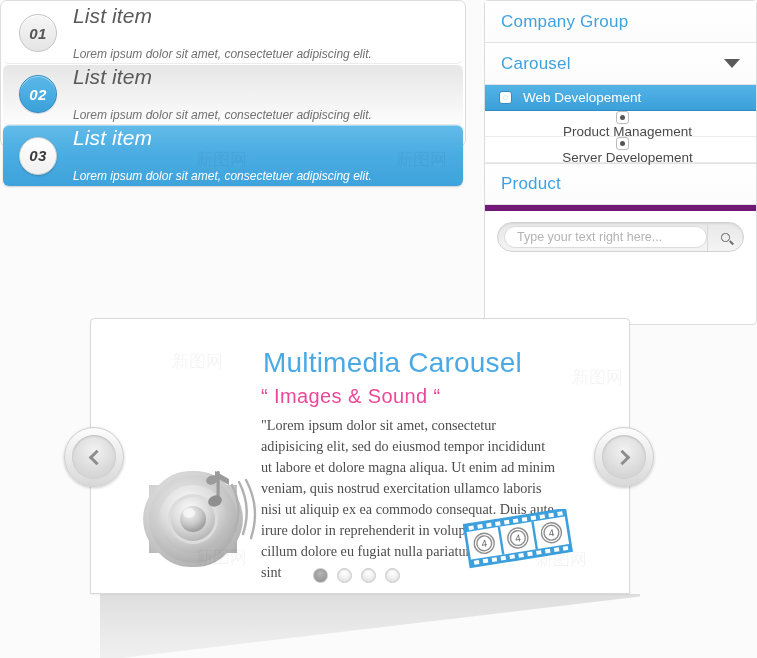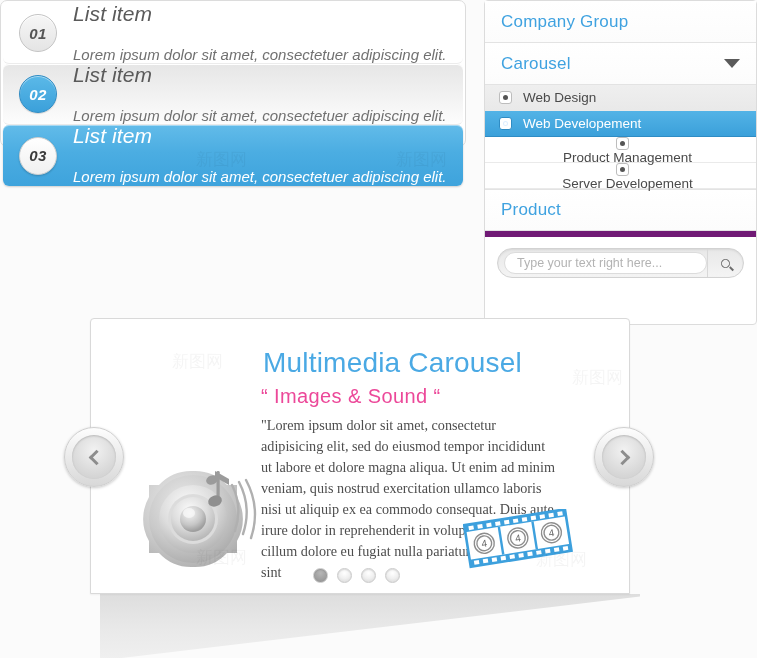--- a/index.html
+++ b/index.html
@@ -75,21 +75,21 @@
 
   .row-text { margin-left: 16px; }
   .row-title {
     font-size: 21px;
     color: #5a5a5a;
     font-weight: normal;
     line-height: 1.18;
     letter-spacing: .1px;
   }
   .row-desc {
-    font-size: 15px;
+    font-size: 12px;
     color: #707070;
     line-height: 1.3;
     margin-top: 18px;
   }
   .state-active .row-title { color: #ffffff; }
   .state-active .row-desc  { color: #ffffff; }
 
   
   #menu-panel {
     position: absolute;
@@ -352,26 +352,20 @@
   <div class="menu-head">
     <span class="mh-label">Company Group</span>
   </div>
 
   <div class="menu-head">
     <span class="mh-label">Carousel</span>
     <span class="caret"></span>
   </div>
 
   <div class="submenu">
-    <div class="sub-item alt">
-      <span class="bullet">
-          <i></i>
-        </span>
-      <span>Web Design</span>
-    </div>
     <div class="sub-item sel">
       <span class="bullet">
           <i></i>
         </span>
       <span>Web Developement</span>
     </div>
     <div class="sub-item plain">
       <span class="bullet">
           <i></i>
         </span>

